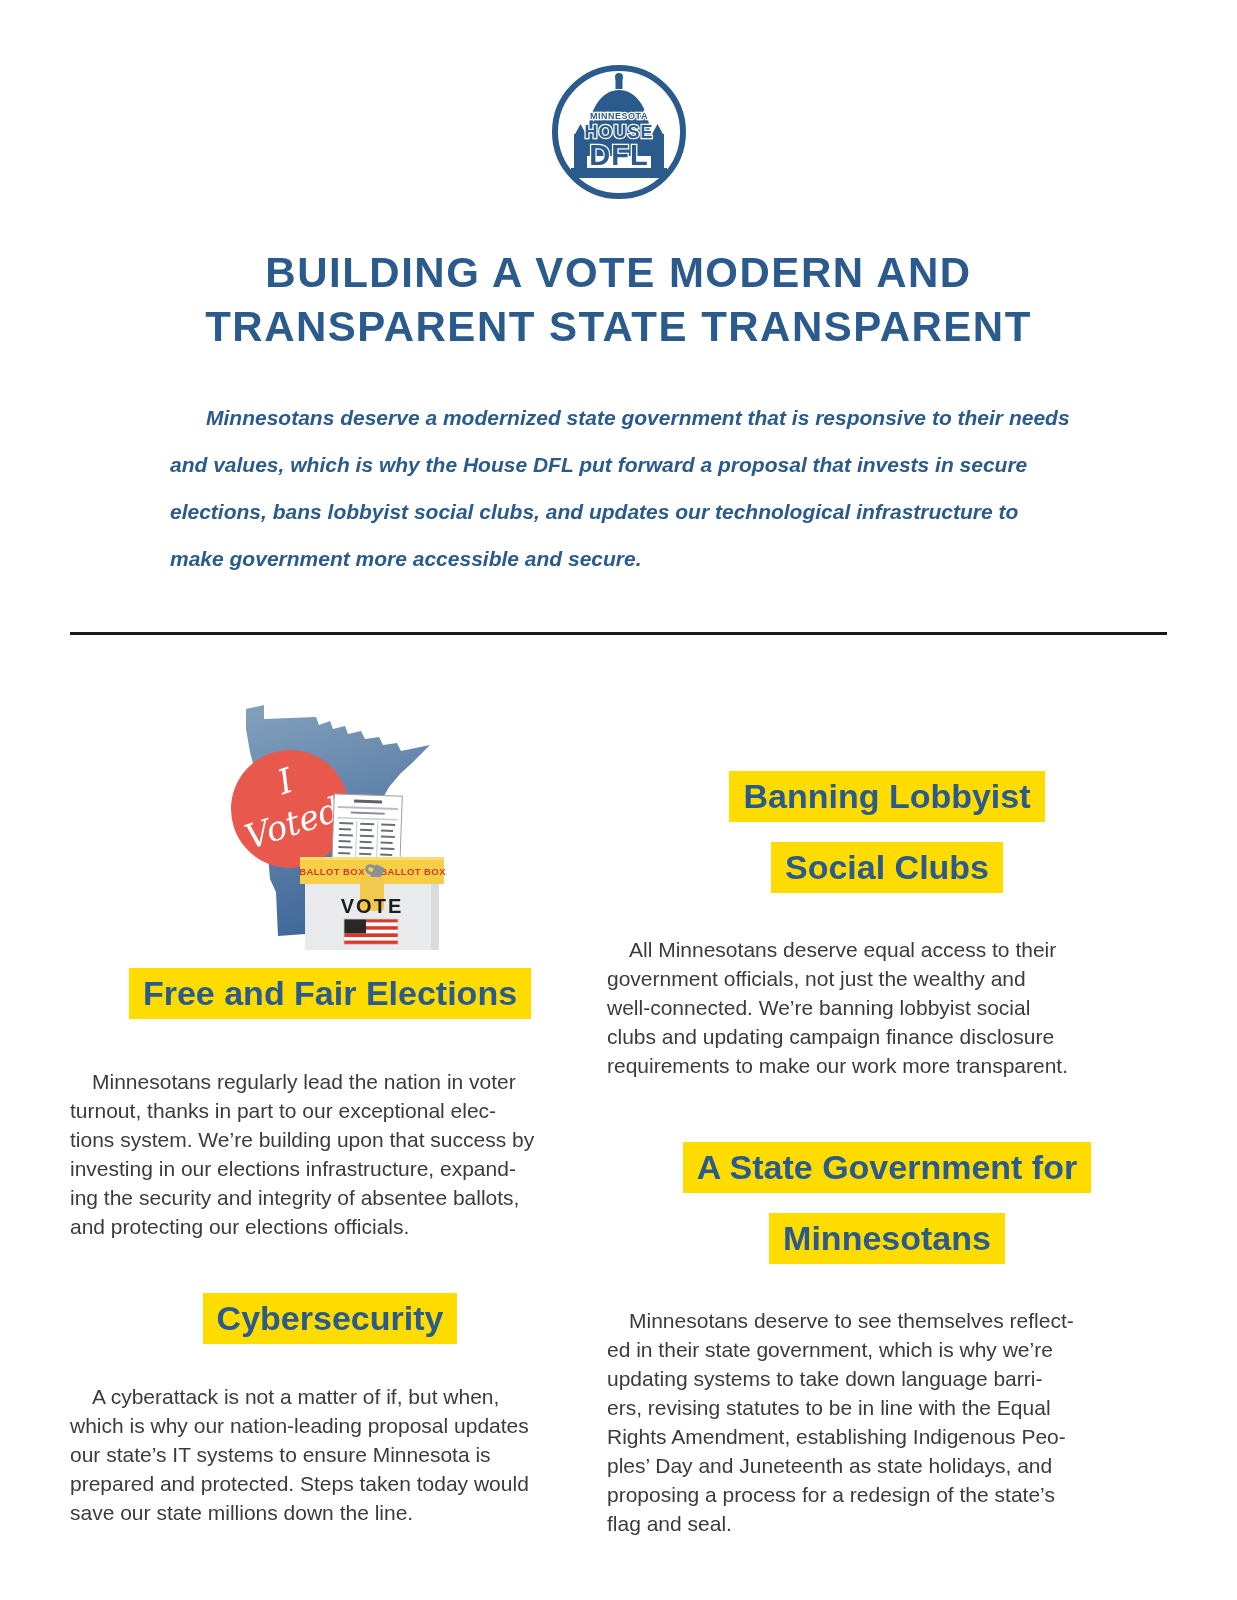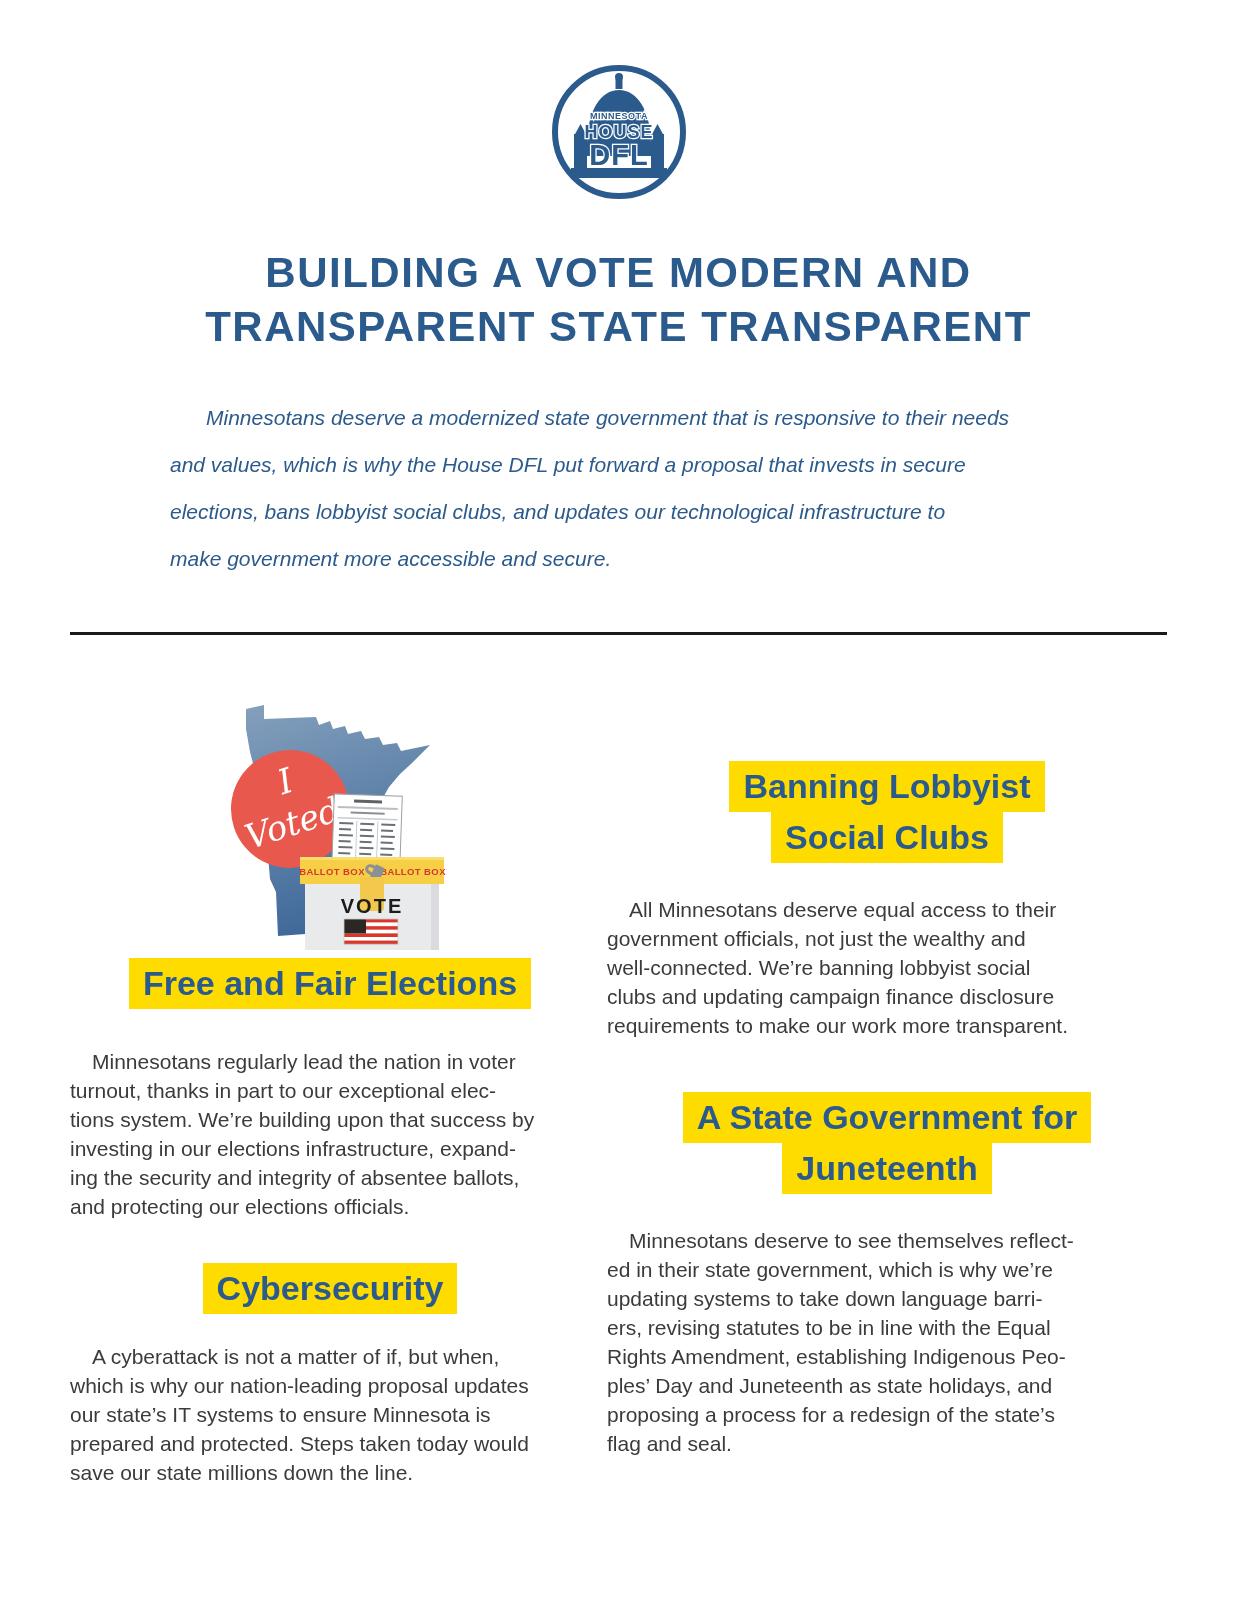--- a/index.html
+++ b/index.html
@@ -22,33 +22,33 @@
     position:relative;
   }
   .logo-wrap{width:140px;margin:62px auto 0;}
   .title{
     margin-top:40px;text-align:center;
     color:var(--blue);font-weight:bold;font-size:42px;line-height:54px;letter-spacing:1.5px;
   }
   .intro{
     margin:40px 0 0 170px;width:890px;
     color:var(--blue);font-style:italic;font-size:21px;line-height:47px;
-    white-space:pre;text-indent:36px;
+    white-space:pre;text-indent:36px;font-weight:bold;
   }
   .divider{
     width:1097px;margin:50px auto 0;border:none;border-top:3px solid var(--divider);
   }
   .columns{display:flex;gap:17px;padding:0 70px;margin-top:52px;}
   .col-left{width:520px;}
   .col-right{width:560px;padding-top:74px;}
   .illustration-wrap{width:300px;margin:0 auto;transform:translateX(18px);}
   .hl-heading{text-align:center;}
   .hl-heading .heading-line{
     display:inline-block;background:var(--highlight-yellow);color:var(--blue);
-    font-weight:bold;font-size:34px;line-height:1.18;padding:5px 14px 6px;margin:0 0;
+    font-weight:bold;font-size:34px;line-height:1.18;padding:5px 14px 6px;margin:10px 0;
   }
   .body-par{
     color:var(--body-text);font-size:21px;line-height:29px;
     white-space:pre;text-indent:22px;font-weight:300;
   }
   .col-left .hl-heading.first{margin-top:2px;}
   .col-left .body-par.first{margin-top:38px;}
   .col-left .hl-heading.second{margin-top:42px;}
   .col-left .body-par.second{margin-top:28px;}
   .col-right .body-par.first{margin-top:32px;}
@@ -209,21 +209,21 @@
         <span class="heading-line">Social Clubs</span>
       </div>
       <p class="body-par first">All Minnesotans deserve equal access to their
 government officials, not just the wealthy and
 well-connected. We’re banning lobbyist social
 clubs and updating campaign finance disclosure
 requirements to make our work more transparent.</p>
 
       <div class="hl-heading second">
         <span class="heading-line">A State Government for</span><br>
-        <span class="heading-line">Juneteenth</span>
+        <span class="heading-line">Minnesotans</span>
       </div>
       <p class="body-par second">Minnesotans deserve to see themselves reflect-
 ed in their state government, which is why we’re
 updating systems to take down language barri-
 ers, revising statutes to be in line with the Equal
 Rights Amendment, establishing Indigenous Peo-
 ples’ Day and Juneteenth as state holidays, and
 proposing a process for a redesign of the state’s
 flag and seal.</p>
 

